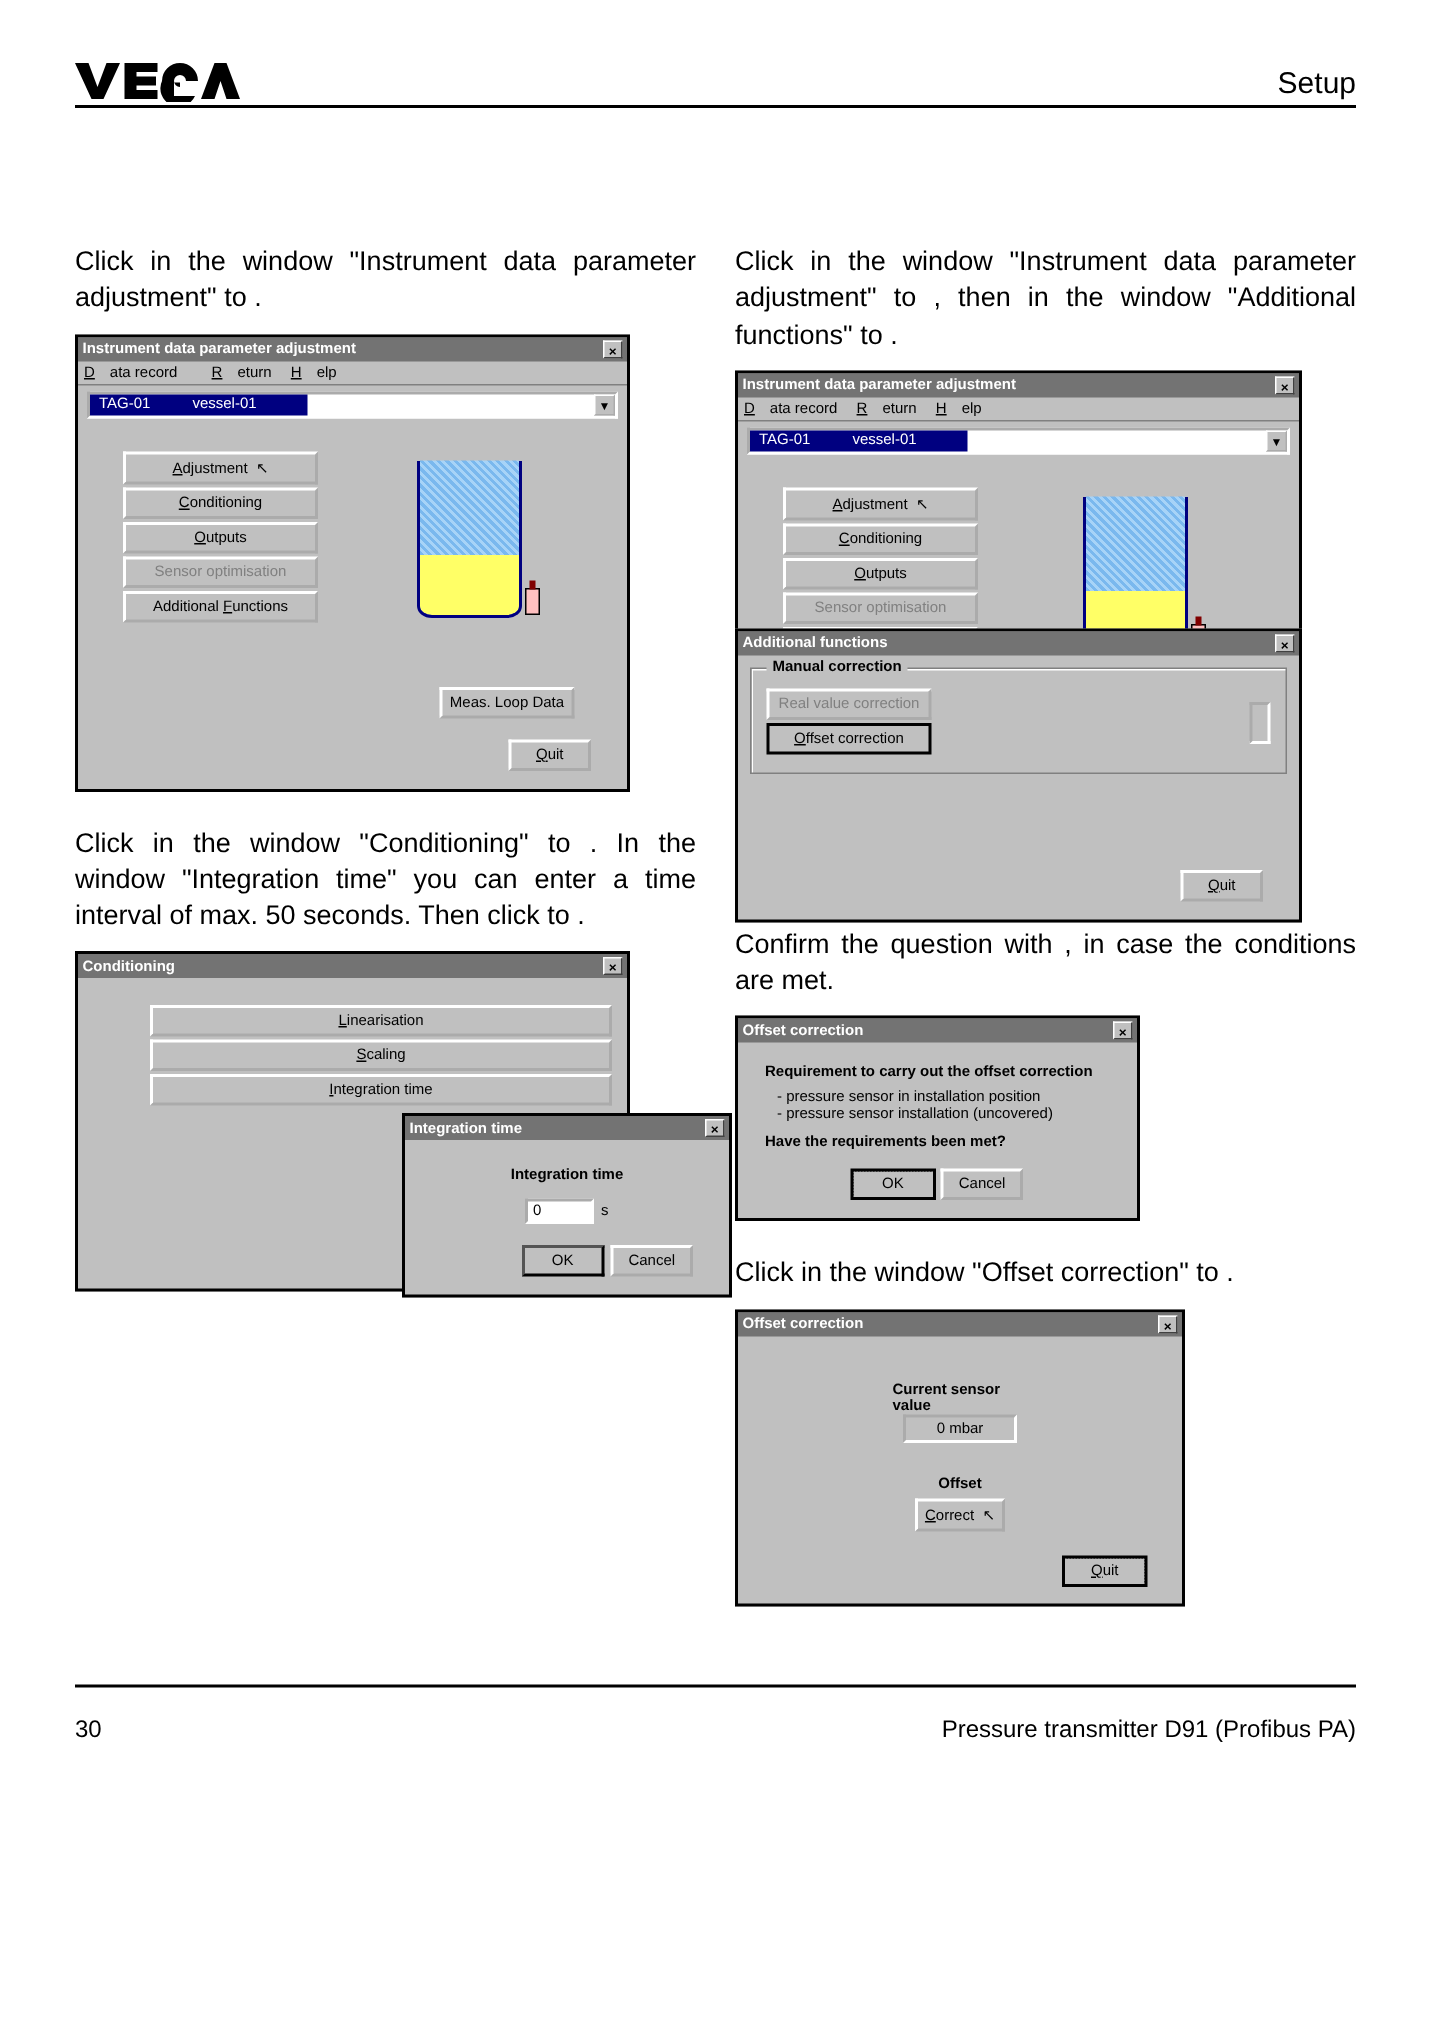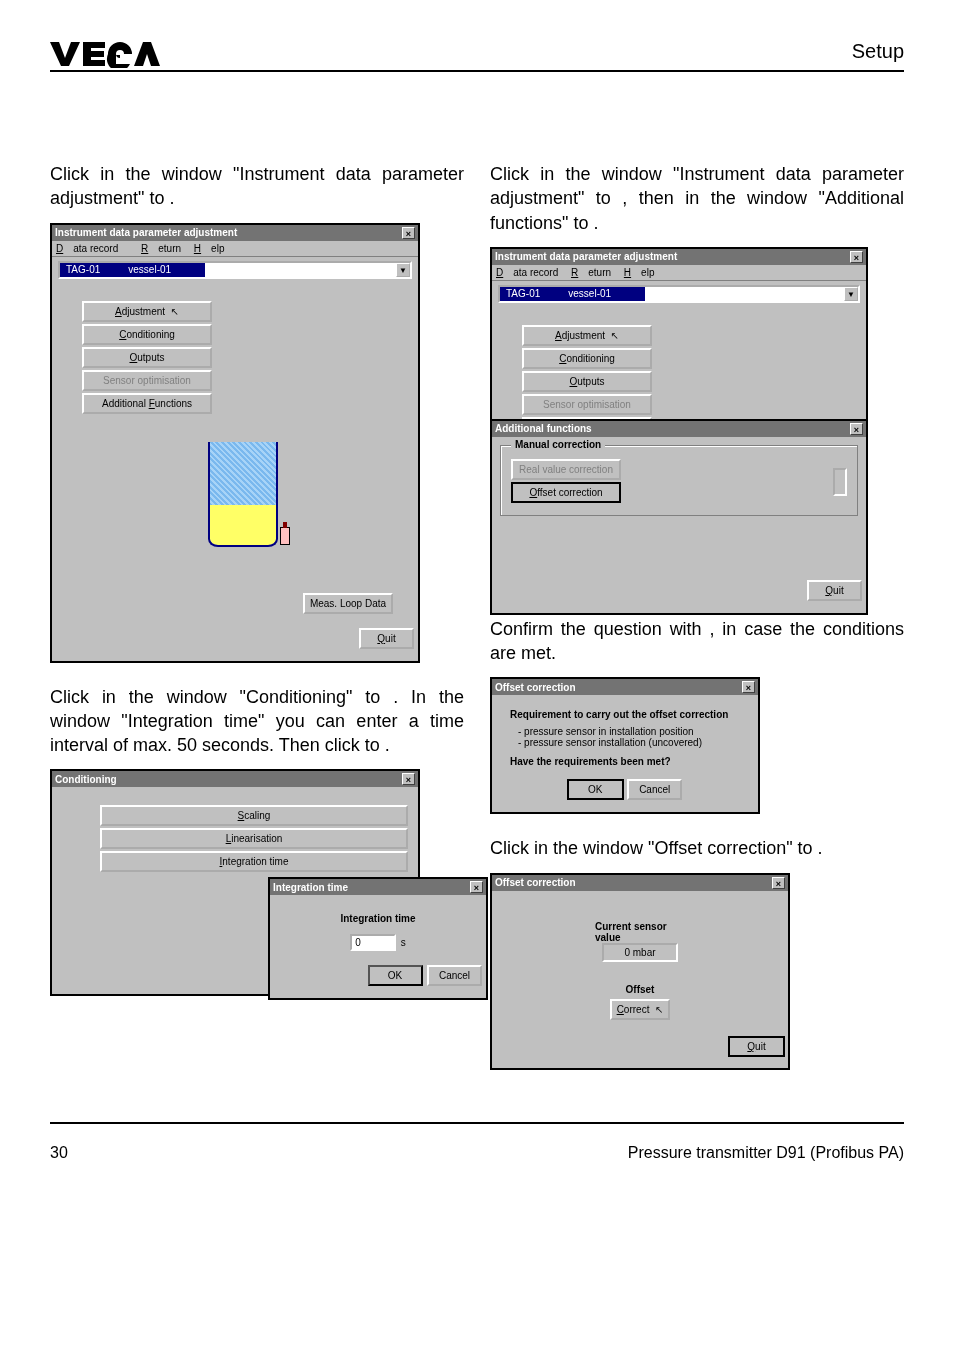--- a/index.html
+++ b/index.html
@@ -7,21 +7,21 @@
     font-family: Arial, Helvetica, sans-serif;
     background: #fff;
     width: 954px;
     margin: 0 auto;
     padding: 40px 50px 40px 50px;
     color: #000;
   }
   .header-row {
     display: flex;
     justify-content: space-between;
-    align-items: flex-start;
+    align-items: flex-end;
     border-bottom: 2px solid #000;
     padding-bottom: 2px;
     margin-bottom: 90px;
   }
   .logo { font-weight: bold; letter-spacing: -1px; }
   .logo svg { display: block; }
   .section-label {
     font-size: 20px;
     font-weight: normal;
   }
@@ -81,21 +81,21 @@
     background: #c0c0c0;
     border: 2px outset #fff;
     font-size: 10px;
     padding: 3px 4px;
     text-align: center;
     min-width: 110px;
     margin-bottom: 2px;
   }
   .btn9x.disabled { color: #808080; }
   .btn9x.small { min-width: 55px; display: inline-block; }
-  .btn-row { text-align: right; padding: 6px 4px 10px; }
+  .btn-row { text-align: right; padding: 6px 24px 10px; }
   .combo {
     background: #fff;
     border: 2px inset #fff;
     display: flex;
     align-items: stretch;
     font-size: 10px;
     height: 18px;
     margin: 4px 6px 8px;
   }
   .combo .sel {
@@ -107,21 +107,21 @@
   .combo .fill { flex: 1; }
   .combo .arrow {
     width: 14px;
     background: #c0c0c0;
     border: 1px outset #fff;
     text-align: center;
     font-size: 8px;
     line-height: 14px;
   }
 
-  .main-layout { display: flex; gap: 20px; padding: 14px 15px 6px 30px; flex-direction: column; }
+  .main-layout { display: flex; gap: 20px; padding: 14px 25px 6px 30px; }
   .btn-col { width: 130px; }
 
   
   .tank-area { flex: 1; display:flex; flex-direction:column; align-items:center;gap:28px; }
   .tank {
     width: 70px; height: 105px;
     position: relative;
     margin-top: 6px;
   }
   .tank .outline {
@@ -267,22 +267,22 @@
       <span>Click in the window "Conditioning" to </span><span>. In the window "Integration time" you can enter a time interval of max. 50 seconds. Then click to </span><span>.</span>
     </p>
 
     <div style="position:relative; height: 240px;">
       <div class="win" style="width: 370px; position:absolute; top:0; left:0;">
         <div class="titlebar">
           <span>Conditioning</span>
           <span class="close-x">×</span>
         </div>
         <div class="win-body" style="padding: 18px 10px 120px 48px;">
+          <div class="btn9x"><span class="u">L</span>inearisation</div>
           <div class="btn9x"><span class="u">S</span>caling</div>
-          <div class="btn9x"><span class="u">L</span>inearisation</div>
           <div class="btn9x"><span class="u">I</span>ntegration time</div>
         </div>
       </div>
       <div class="win" style="width: 220px; position:absolute; top:108px; left:218px;">
         <div class="titlebar">
           <span>Integration time</span>
           <span class="close-x">×</span>
         </div>
         <div class="win-body" style="text-align:center; padding: 18px 10px 8px;">
           <div style="font-size:10px; font-weight:bold; margin-bottom:8px;">Integration time</div>

